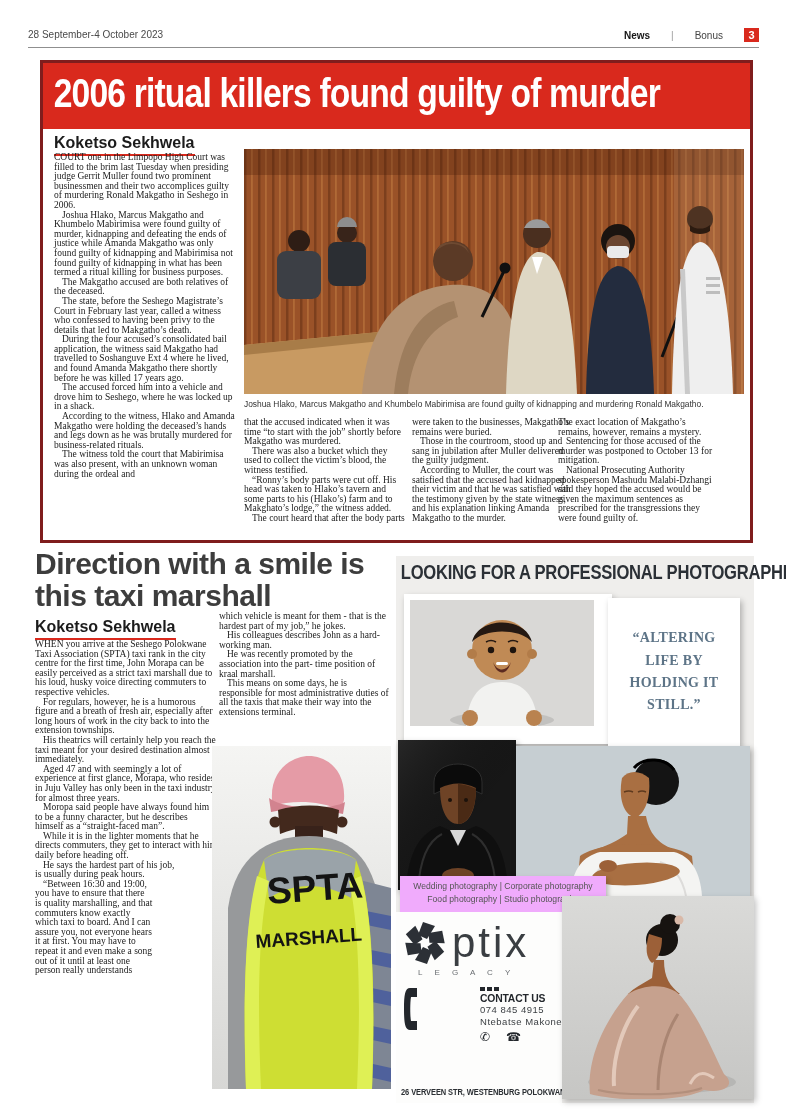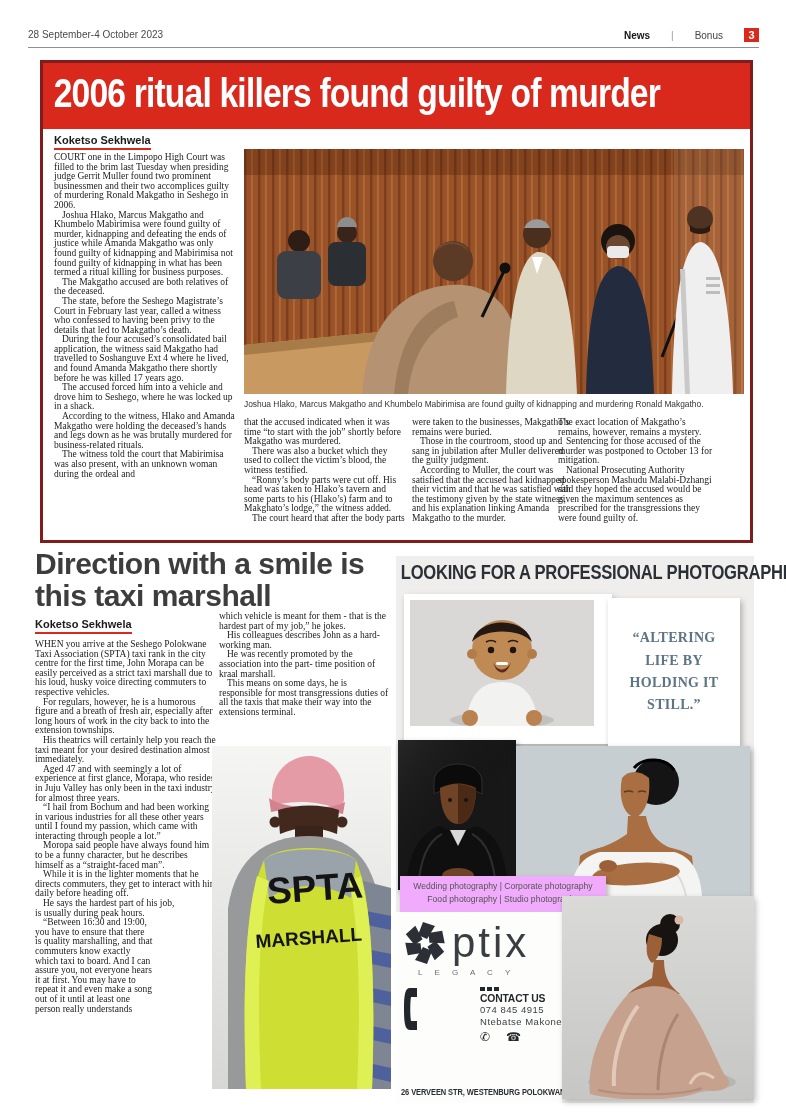--- a/index.html
+++ b/index.html
@@ -15,21 +15,21 @@
   .secdiv{color:#9a9a9a}
   .sec2{color:#444}
   .pageno{background:#d9291d;color:#fff;font-weight:bold;width:15px;height:14px;
     display:flex;align-items:center;justify-content:center;font-size:11px;}
   
   .a1{position:absolute;left:40px;top:60px;width:707px;height:477px;border:3px solid #7f1d1d;background:#fff;}
   .a1-band{position:absolute;left:0;top:0;right:0;height:66px;background:#d9291d;color:#fff;overflow:hidden;}
   .a1-headline{font-family:"Liberation Sans",sans-serif;font-weight:bold;font-size:41px;
     letter-spacing:-1px;white-space:nowrap;transform:scaleX(0.82);transform-origin:left top;
     padding:7px 0 0 13px;}
-  .byline{font-family:"Liberation Sans",sans-serif;font-size:11px;font-weight:bold;color:#1b1b1b;
+  .byline{font-family:"Liberation Sans",sans-serif;font-size:16px;font-weight:bold;color:#1b1b1b;
     display:inline-block;border-bottom:2.5px solid #d9291d;padding-bottom:2px;}
   .a1 .byline{position:absolute;left:11px;top:71px;}
   .newsbody{font-size:9.5px;line-height:9.6px;text-align:left;}
   .newsbody p{margin:0}
   .newsbody p + p{text-indent:8px}
   .a1-col1{position:absolute;left:11px;top:90px;width:183px;height:376px;}
   .a1-photo{position:absolute;left:201px;top:86px;width:500px;height:245px;overflow:hidden;}
   .a1-caption{position:absolute;left:201px;top:336px;width:500px;
     font-family:"Liberation Sans",sans-serif;font-size:8.4px;color:#333;}
   .a1-col2{position:absolute;left:201px;top:355px;width:161px;height:112px;}
@@ -187,37 +187,36 @@
     <div>this taxi marshall</div>
   </div>
   <div class="byline">Koketso Sekhwela</div>
 
   <div class="a2-col1 newsbody">
     <div class="wide">
       <p>WHEN you arrive at the Seshego Polokwane Taxi Association (SPTA) taxi rank in the city centre for the first time, John Morapa can be easily perceived as a strict taxi marshall due to his loud, husky voice directing commuters to respective vehicles.</p>
       <p>For regulars, however, he is a humorous figure and a breath of fresh air, especially after long hours of work in the city back to into the extension townships.</p>
       <p>His theatrics will certainly help you reach the taxi meant for your desired destination almost immediately.</p>
       <p>Aged 47 and with seemingly a lot of experience at first glance, Morapa, who resides in Juju Valley has only been in the taxi industry for almost three years.</p>
-      <p>“I hail from Bochum and had been working in various industries for all these other years until I found my passion, which came with interacting through people a lot.”</p>
       <p>Moropa said people have always found him to be a funny character, but he describes himself as a “straight-faced man”.</p>
       <p>While it is in the lighter moments that he directs commuters, they get to interact with him daily before heading off.</p>
     </div>
     <div class="medium">
       <p style="text-indent:8px">He says the hardest part of his job, is usually during peak hours.</p>
     </div>
     <div class="narrow">
       <p style="text-indent:8px">“Between 16:30 and 19:00, you have to ensure that there is quality marshalling, and that commuters know exactly which taxi to board. And I can assure you, not everyone hears it at first. You may have to repeat it and even make a song out of it until at least one person really understands</p>
     </div>
   </div>
 
   <div class="a2-col2 newsbody">
     <p>which vehicle is meant for them - that is the hardest part of my job,” he jokes.</p>
     <p>His colleagues describes John as a hard-working man.</p>
     <p>He was recently promoted by the association into the part- time position of kraal marshall.</p>
-    <p>This means on some days, he is responsible for most transgressions duties of all the taxis that make their way into the extensions terminal.</p>
+    <p>This means on some days, he is responsible for most administrative duties of all the taxis that make their way into the extensions terminal.</p>
   </div>
 
   <div class="a2-photo">
     <svg viewBox="0 0 179 343" width="179" height="343">
       <defs>
         <linearGradient id="sky" x1="0" y1="0" x2="0" y2="1">
           <stop offset="0" stop-color="#f5f5f3"></stop>
             <stop offset="1" stop-color="#d7d7d5"></stop>
         </linearGradient>
       </defs>

